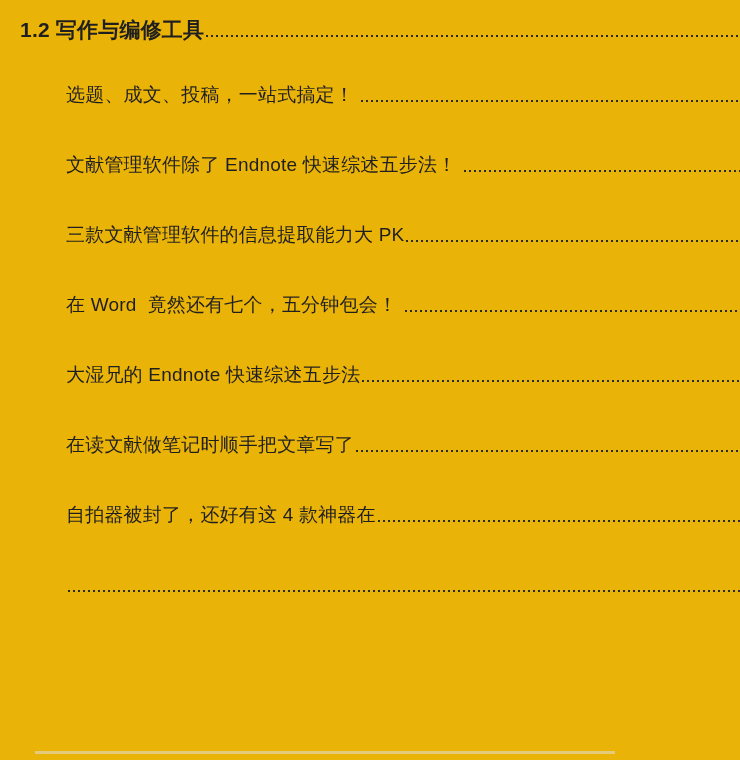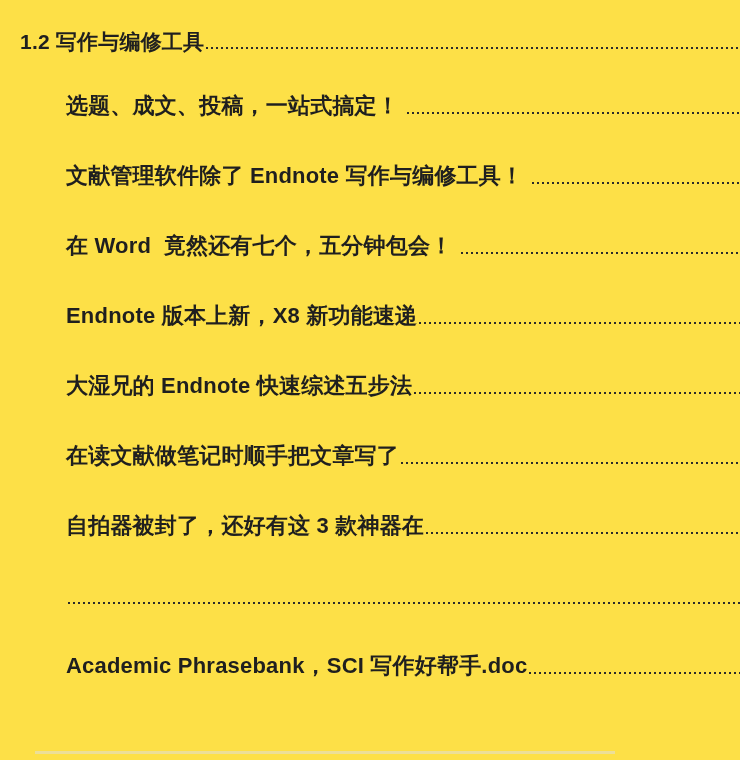--- a/index.html
+++ b/index.html
@@ -11,44 +11,44 @@
     width: 740px;
     height: 760px;
     overflow: hidden;
     position: relative;
     font-family: "Liberation Sans", "DejaVu Sans", sans-serif;
     color: #1f1f1f;
   }
   .page {
     position: absolute;
     inset: 0;
-    background: #fde047;
-    padding-top: 12px;
+    background: #eab308;
+    padding-top: 0;
     box-sizing: border-box;
   }
   .toc-row {
     display: flex;
     align-items: flex-end;
     overflow: hidden;
     box-sizing: border-box;
     padding-right: 0;
   }
   .toc-row.heading {
     height: 46px;
     padding-left: 20px;
     padding-bottom: 4px;
     font-weight: 700;
     font-size: 21px;
   }
   .toc-row.item {
     height: 70px;
     padding-left: 66px;
     padding-bottom: 10px;
-    font-size: 22px;
-    font-weight: 700;
+    font-size: 19px;
+    font-weight: 400;
   }
   .entry-text {
     white-space: pre;
     flex: 0 0 auto;
     line-height: 1.15;
     letter-spacing: 0.2px;
   }
   .leader {
     flex: 1 1 auto;
     min-width: 0;
@@ -83,54 +83,50 @@
     <span class="entry-text">1.2 写作与编修工具</span>
     <span class="leader"></span>
   </div>
 
   <div class="toc-row item">
     <span class="entry-text">选题、成文、投稿，一站式搞定！ </span>
     <span class="leader"></span>
   </div>
 
   <div class="toc-row item">
-    <span class="entry-text">文献管理软件除了 Endnote 写作与编修工具！ </span>
+    <span class="entry-text">文献管理软件除了 Endnote 快速综述五步法！ </span>
     <span class="leader"></span>
   </div>
 
+  <div class="toc-row item">
+    <span class="entry-text">三款文献管理软件的信息提取能力大 PK</span>
+    <span class="leader"></span>
+  </div>
 
   <div class="toc-row item">
     <span class="entry-text">在 Word  竟然还有七个，五分钟包会！ </span>
     <span class="leader"></span>
   </div>
 
-  <div class="toc-row item">
-    <span class="entry-text">Endnote 版本上新，X8 新功能速递</span>
-    <span class="leader"></span>
-  </div>
 
   <div class="toc-row item">
     <span class="entry-text">大湿兄的 Endnote 快速综述五步法</span>
     <span class="leader"></span>
   </div>
 
   <div class="toc-row item">
     <span class="entry-text">在读文献做笔记时顺手把文章写了</span>
     <span class="leader"></span>
   </div>
 
   <div class="toc-row item">
-    <span class="entry-text">自拍器被封了，还好有这 3 款神器在</span>
+    <span class="entry-text">自拍器被封了，还好有这 4 款神器在</span>
     <span class="leader"></span>
   </div>
 
   <div class="toc-row item">
     <span class="leader"></span>
   </div>
 
-  <div class="toc-row item">
-    <span class="entry-text">Academic Phrasebank，SCI 写作好帮手.doc</span>
-    <span class="leader"></span>
-  </div>
 
   <div class="cutoff-artifact"></div>
 
 </div>
 
 </body></html>

